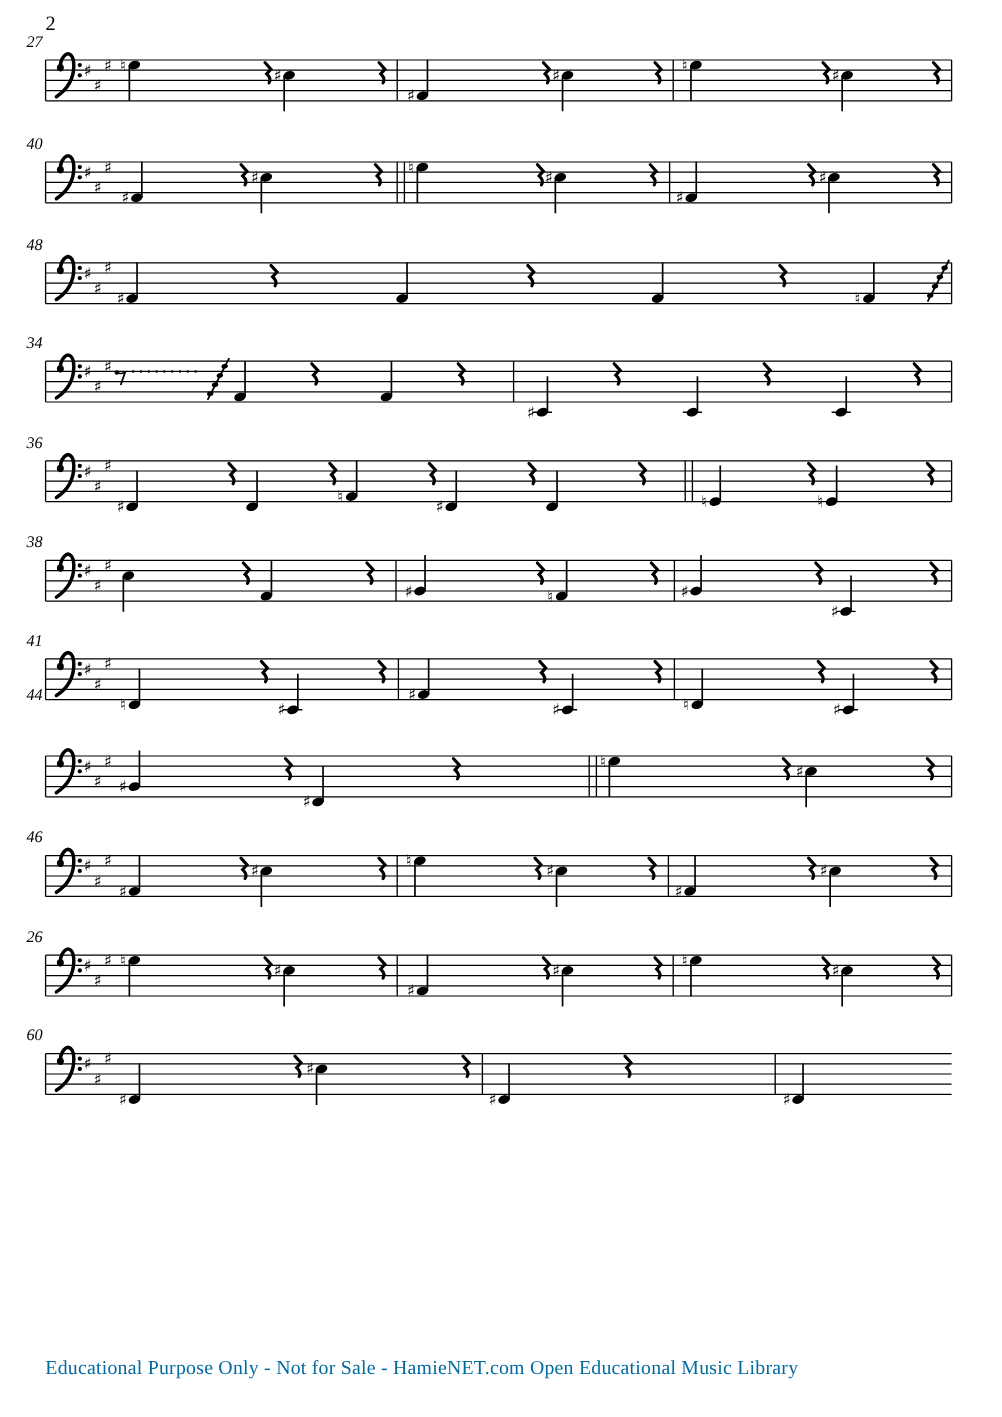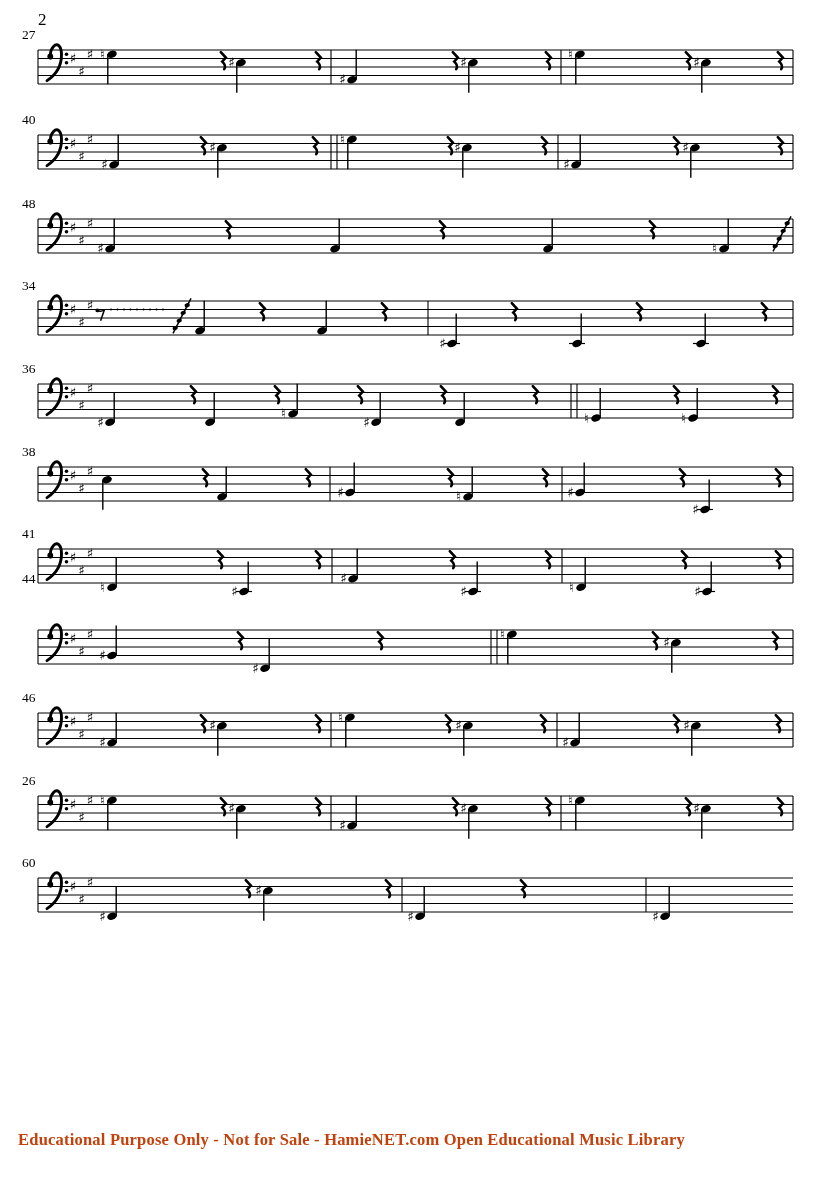--- a/index.html
+++ b/index.html
@@ -1,22 +1,22 @@
 <!DOCTYPE html>
 <html><head>
 <meta charset="utf-8">
 <style>
   html,body{margin:0;padding:0;background:#ffffff;}
   .page{position:relative;width:835px;height:1181px;background:#ffffff;overflow:hidden;
         font-family:"Liberation Serif", serif;color:#000;}
   .page-number{position:absolute;left:38px;top:10px;font-size:17px;color:#000;}
-  .measure-number{position:absolute;font-size:13.5px;color:#000;}
+  .measure-number{position:absolute;font-size:13.5px;color:#000;font-style:italic;}
   .system-svg{position:absolute;left:0;}
   .footer{position:absolute;left:0;top:1130px;width:703px;text-align:center;
-          font-size:16.5px;color:#c2410c;letter-spacing:0.2px;font-weight:bold;}
+          font-size:16.5px;color:#0369a1;letter-spacing:0.2px;}
 </style>
 </head>
 <body>
 
 <div class="page">
   <div class="page-number">2</div>
   <div id="systems">
       <div class="measure-number" style="left: 22px; top: 27px;">27</div>
       <svg class="system-svg" style="top:24px" width="835" height="82" viewBox="0 0 835 82" xmlns="http://www.w3.org/2000/svg">
         <g>

